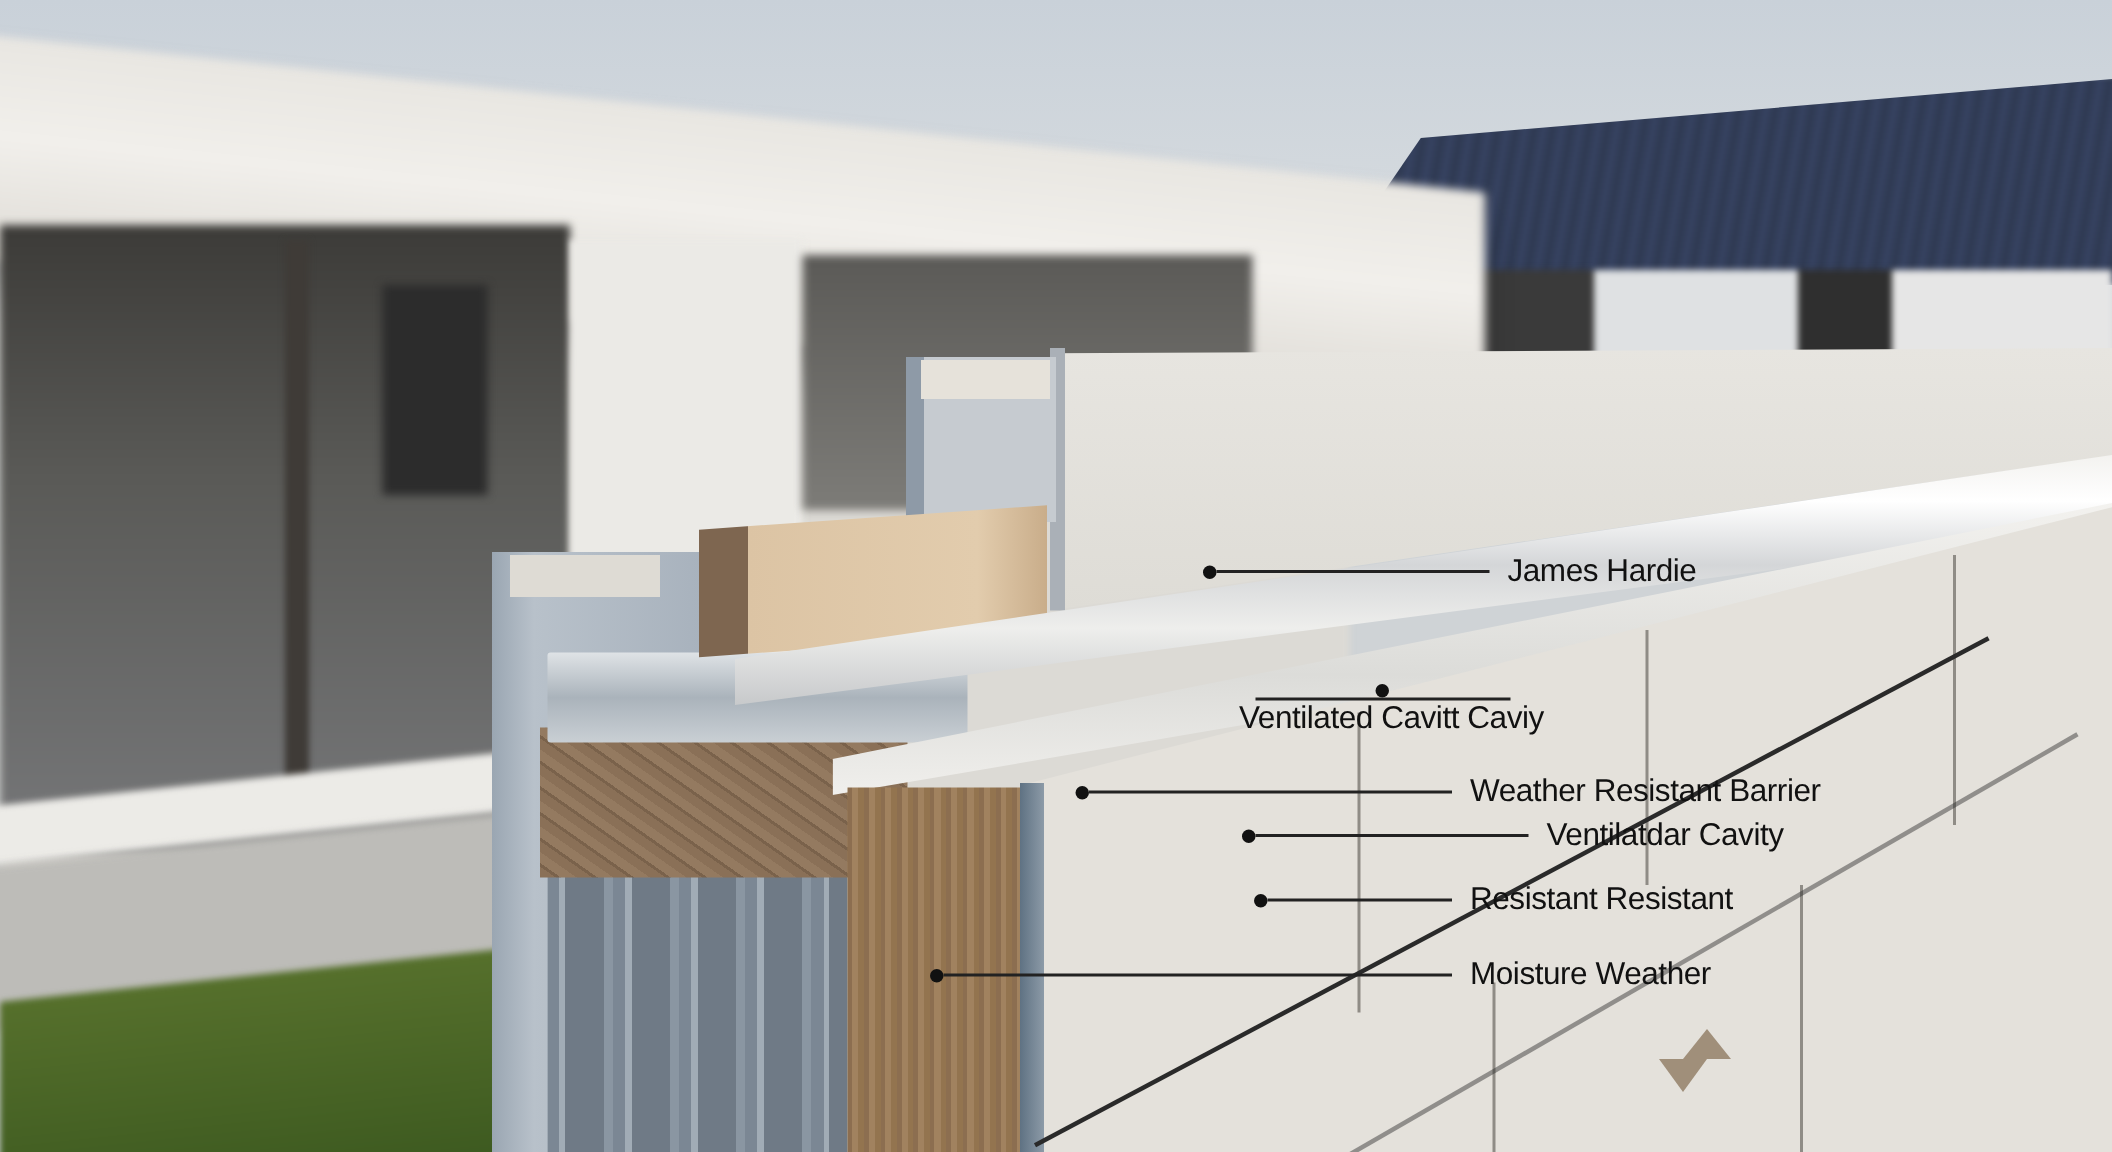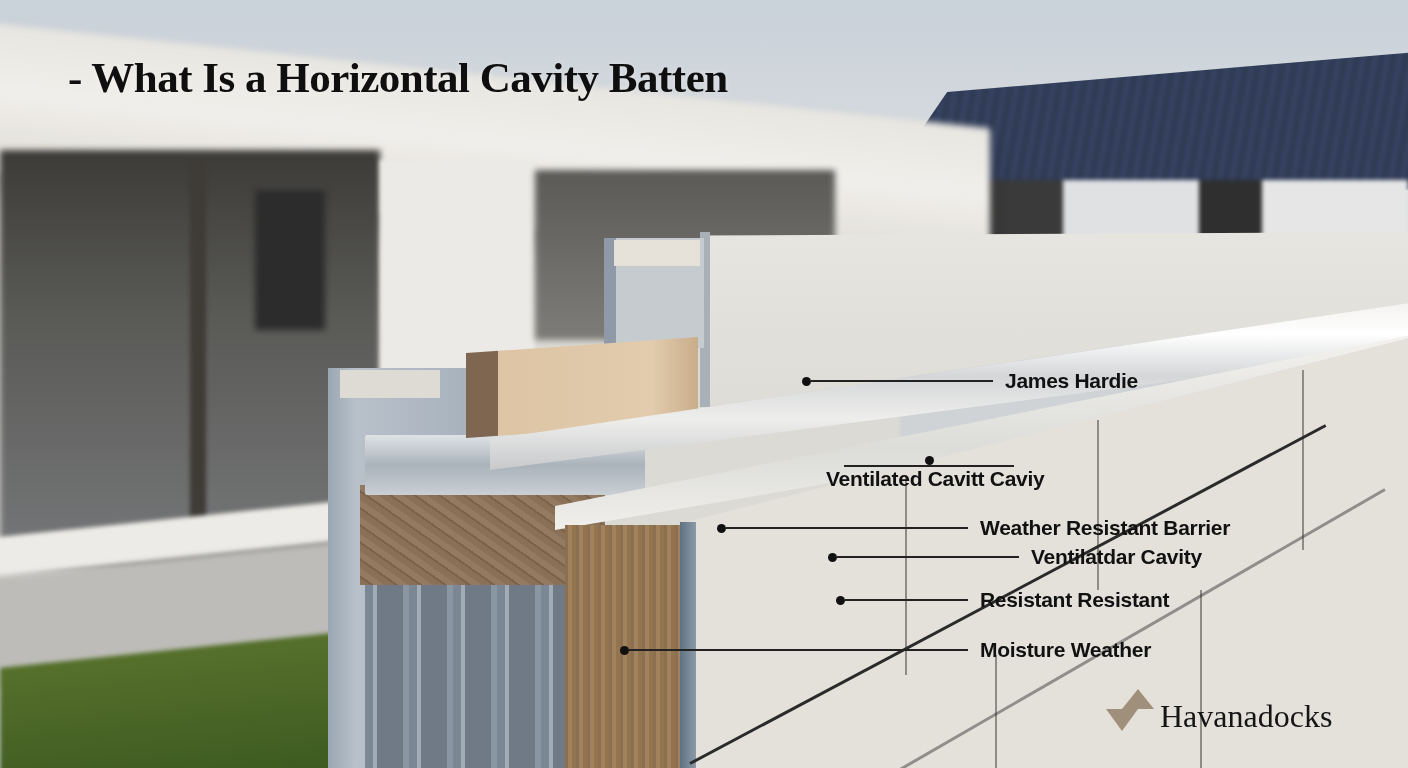--- a/index.html
+++ b/index.html
@@ -76,21 +76,21 @@
   .course { position: absolute; left: 690px; height: 3px; background: #2a2a2a;
         transform-origin: left center; }
 
   
   .title { position: absolute; left: 68px; top: 52px; width: 820px;
         font-family: "Liberation Serif", serif; font-weight: bold; font-size: 43px;
         line-height: 52px; color: #0f0f0f; letter-spacing: -0.5px;
         text-shadow: 0 0 6px rgba(255,255,255,0.35); }
 
   
-  .callout { position: absolute; display: flex; align-items: center; font-weight: bold; }
+  .callout { position: absolute; display: flex; align-items: center; }
   .callout .dot { width: 9px; height: 9px; border-radius: 50%; background: #111; flex: none; }
   .callout .line { height: 1.5px; background: #222; flex: none; }
   .callout .label { font-family: "Liberation Sans", sans-serif; font-size: 21px; color: #111;
         white-space: nowrap; margin-left: 12px; letter-spacing: -0.3px; }
 
   
   .logo { position: absolute; left: 1106px; top: 686px; display: flex; align-items: center; }
   .logo-mark { position: relative; width: 48px; height: 44px; }
   .logo-mark .up { position: absolute; left: 16px; top: 0; width: 0; height: 0;
         border-left: 16px solid transparent; border-right: 16px solid transparent;
@@ -137,21 +137,21 @@
   <div class="seam" style="left:905px;top:475px;height:200px;"></div>
   <div class="seam" style="left:1097px;top:420px;height:170px;"></div>
   <div class="seam" style="left:1302px;top:370px;height:180px;"></div>
   <div class="seam" style="left:995px;top:655px;height:113px;"></div>
   <div class="seam" style="left:1200px;top:590px;height:178px;"></div>
   <div class="course" style="top:762px;width:720px;transform:rotate(-28deg);"></div>
   <div class="course" style="left:900px;top:768px;width:560px;transform:rotate(-30deg);opacity:.45;"></div>
 </div>
 
 <h1 class="title">
-  <span>- What Is a Horizontal Cavity Batten</span><br>
+  <br>
 </h1>
 
 <div class="callout" style="left:802px;top:369px;">
   <span class="dot"></span>
   <span class="line" style="width:182px;"></span>
   <span class="label">James Hardie</span>
 </div>
 
 <div class="callout" style="left:814px;top:456px;flex-direction:column;">
   <span class="dot"></span>
@@ -181,14 +181,13 @@
   <span class="dot"></span>
   <span class="line" style="width:339px;"></span>
   <span class="label">Moisture Weather</span>
 </div>
 
 <div class="logo">
   <div class="logo-mark">
     <span class="up"></span>
     <span class="down"></span>
   </div>
-  <span class="logo-text">Havanadocks</span>
 </div>
 
 </body></html>

